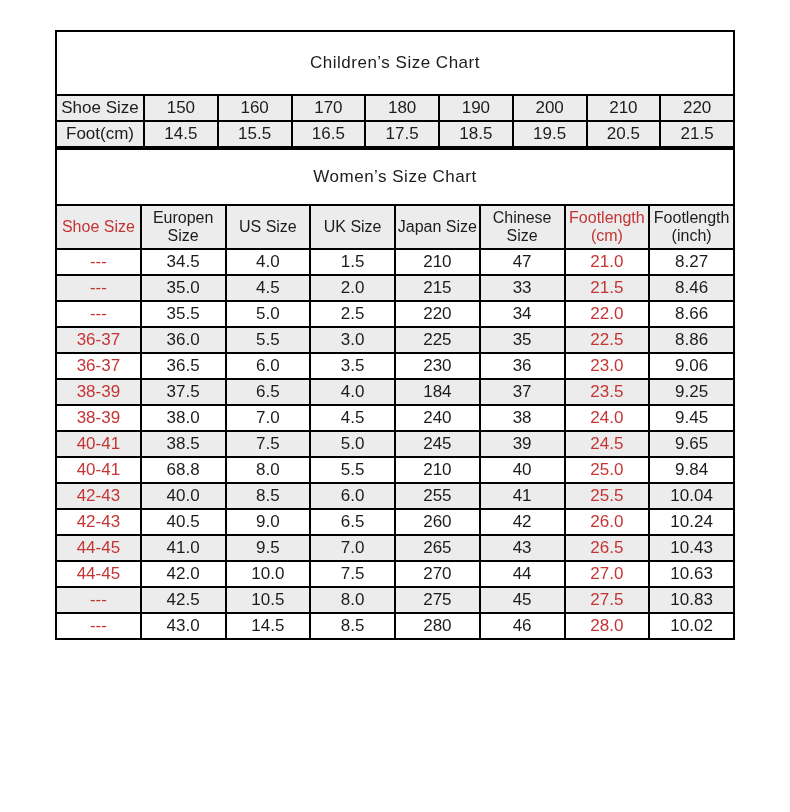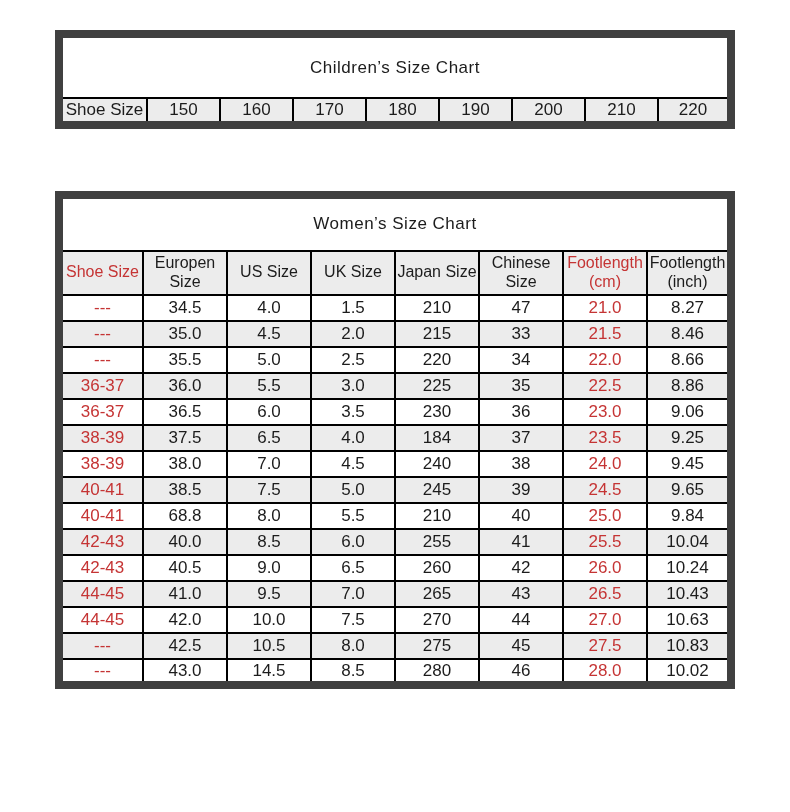--- a/index.html
+++ b/index.html
@@ -12,40 +12,40 @@
   .page {
     width: 790px;
     height: 812px;
     padding: 30px 55px 0 55px;
     background: #ffffff;
   }
   table.chart {
     width: 680px;
     border-collapse: collapse;
     table-layout: fixed;
-    border: 8px solid #404040;
+    border: 2px solid #404040;
   }
   table.chart td {
     border: 2px solid #000000;
     text-align: center;
     vertical-align: middle;
     font-size: 17px;
     line-height: 1.15;
     padding: 1px 1px;
     background: #ffffff;
   }
   td.title-cell {
     font-size: 34px;
     font-weight: 400;
     letter-spacing: 0.5px;
     background: #ffffff;
   }
   .children td.title-cell { height: 64px; }
   .children td.data-cell, .children td.label-cell { height: 26px; }
-  .women { margin-top: 62px; }
+  .women { }
   .women td.title-cell { height: 56px; }
   .women td.header-cell { height: 44px; font-size: 16px; }
   .women td.data-cell { height: 26px; }
   tr.shaded td { background: #ececec; }
   .red { color: #c53434; }
 </style>
 </head>
 <body>
 
 <div class="page">
@@ -63,20 +63,31 @@
           <td class="label-cell">Shoe Size</td>
           <td class="data-cell">150</td>
           <td class="data-cell">160</td>
           <td class="data-cell">170</td>
           <td class="data-cell">180</td>
           <td class="data-cell">190</td>
           <td class="data-cell">200</td>
           <td class="data-cell">210</td>
           <td class="data-cell">220</td>
         </tr>
+        <tr class="shaded">
+          <td class="label-cell">Foot(cm)</td>
+          <td class="data-cell">14.5</td>
+          <td class="data-cell">15.5</td>
+          <td class="data-cell">16.5</td>
+          <td class="data-cell">17.5</td>
+          <td class="data-cell">18.5</td>
+          <td class="data-cell">19.5</td>
+          <td class="data-cell">20.5</td>
+          <td class="data-cell">21.5</td>
+        </tr>
       </tbody>
   </table>
 
   <table class="chart women">
     <colgroup>
       <col span="8">
     </colgroup>
     <tbody>
       <tr>
         <td colspan="8" class="title-cell">Women’s Size Chart</td>

